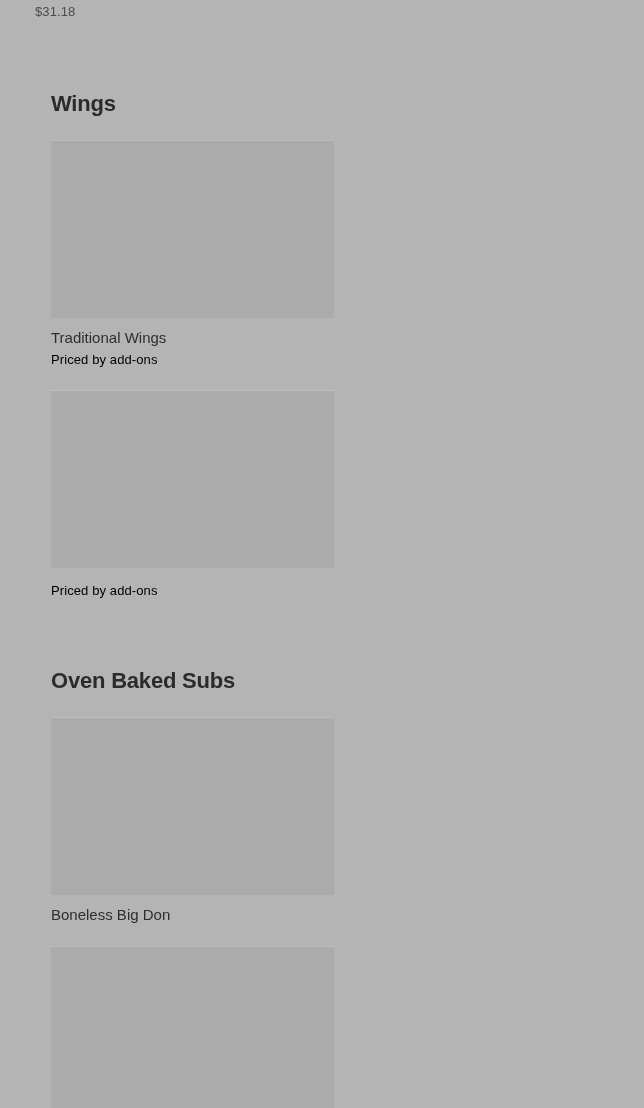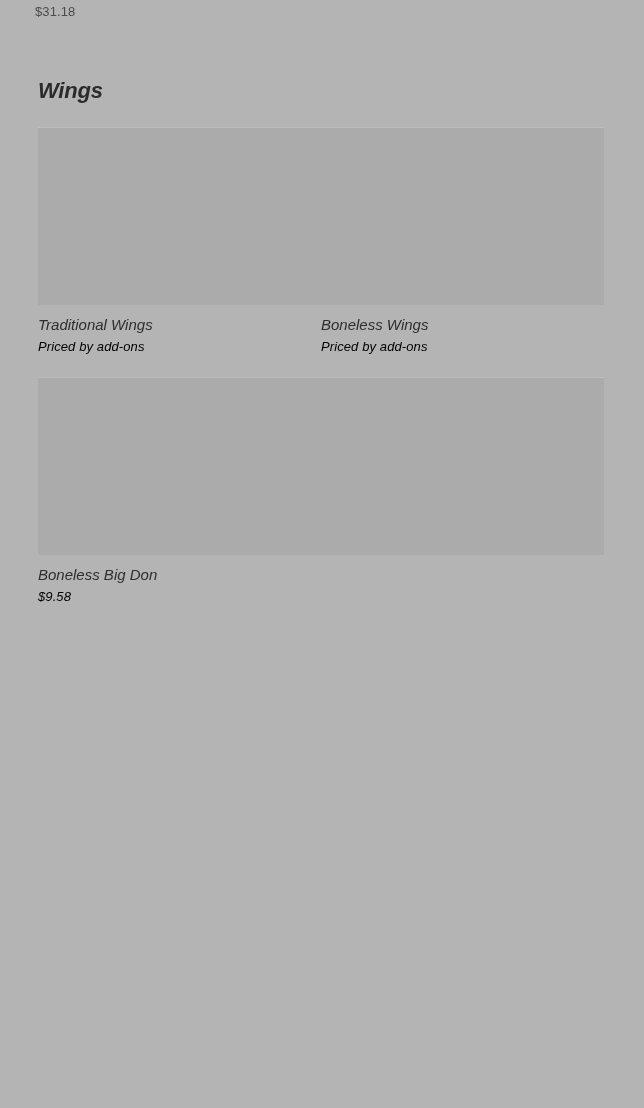--- a/index.html
+++ b/index.html
@@ -31,40 +31,40 @@
   }
   .price {
     font-size: 13px;
     line-height: 16px;
     color: #4c4c4c;
     letter-spacing: 0.1px;
   }
 
   
   .section {
-    margin: 3px;
-    font-style: italic;
+    margin: 16px;
   }
   .section-title {
     font-size: 22px;
     font-weight: bold;
     line-height: 28px;
     color: #2b2b2b;
     letter-spacing: -0.2px;
     margin: 0;
     padding: 0;
   }
 
   .wings-section-title { padding-top: 44px; }
   .subs-section-title  { padding-top: 52px; }
 
   
   .grid {
     display: flex;
     flex-wrap: wrap;
+    gap: 22px;
     margin-top: 22px;
   }
   .card {
     width: 283px;
     box-sizing: border-box;
   }
 
   .card-image {
     width: 283px;
     height: 178px;
@@ -114,37 +114,36 @@
         <div class="card-image"></div>
         <div class="card-body">
           <div class="card-title">Traditional Wings</div>
           <div class="card-sub">Priced by add-ons</div>
         </div>
       </div>
 
       <div class="card">
         <div class="card-image"></div>
         <div class="card-body">
-          <div class="card-title">Boneless Wings</div>
           <div class="card-sub">Priced by add-ons</div>
         </div>
       </div>
 
     </div>
   </section>
 
   <section class="section">
+    <h2 class="section-title subs-section-title">Oven Baked Subs</h2>
 
     <div class="grid subs">
 
       <div class="card">
         <div class="card-image"></div>
         <div class="card-body">
           <div class="card-title">Boneless Big Don</div>
-          <div class="card-sub">$9.58</div>
         </div>
       </div>
 
       <div class="card">
         <div class="card-image"></div>
 
       </div>
 
     </div>
   </section>

